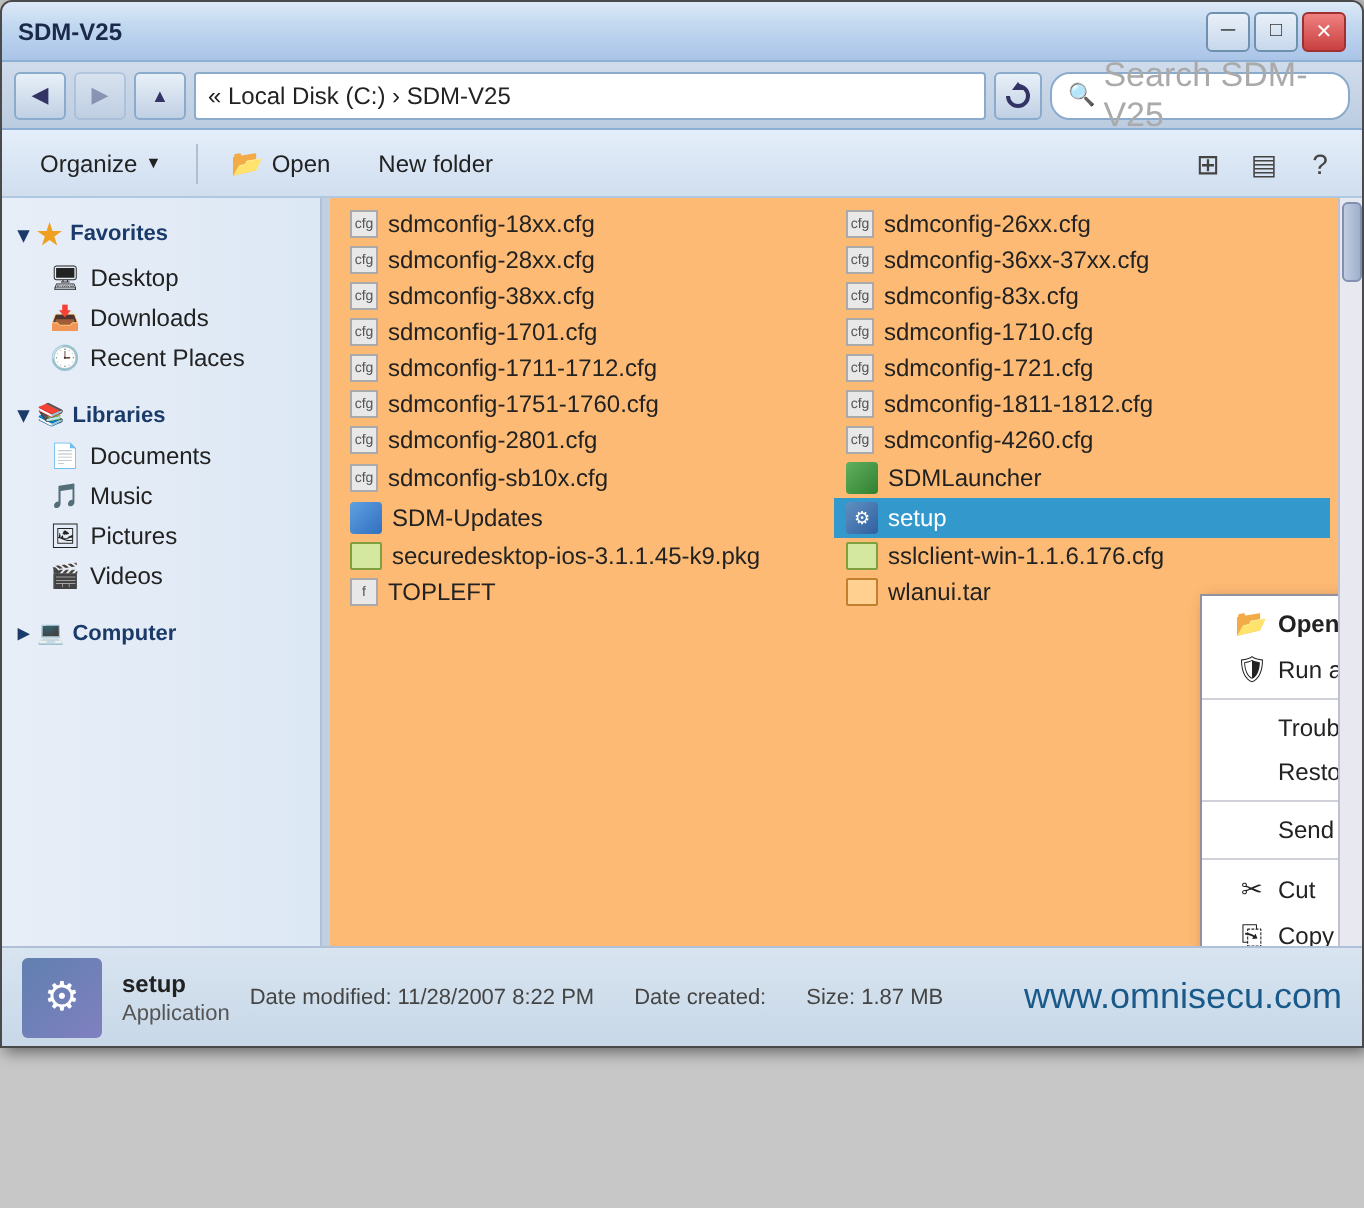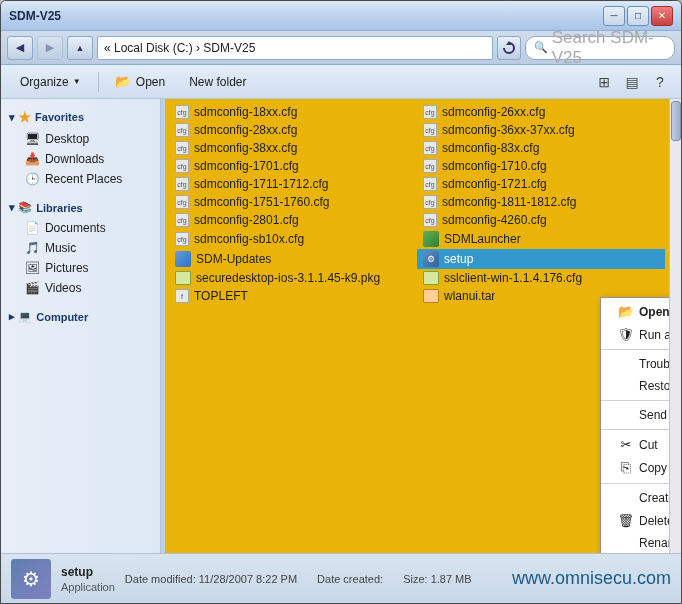--- a/index.html
+++ b/index.html
@@ -8,21 +8,21 @@
       height: 604px;
       font-family: 'Segoe UI', Tahoma, sans-serif;
       font-size: 12px;
       background: #c7c7c7;
       overflow: hidden;
     }
 
     
     .window {
       width: 682px;
-      height: 604px;
+      height: 524px;
       border: 1px solid #4a4a4a;
       border-radius: 6px 6px 0 0;
       overflow: hidden;
       display: flex;
       flex-direction: column;
       box-shadow: 2px 2px 8px rgba(0,0,0,0.5);
     }
 
     .title-bar {
       background: linear-gradient(to bottom, #dce9f7 0%, #c2d8f0 40%, #aac4e8 100%);
@@ -233,21 +233,21 @@
     .splitter {
       width: 4px;
       background: #c0d0e0;
       cursor: col-resize;
     }
 
     
     .file-list-container {
       flex: 1;
       overflow-y: auto;
-      background: #eab308;
+      background: #fdba74;
       position: relative;
     }
 
     .file-list {
       display: grid;
       grid-template-columns: 1fr 1fr;
       padding: 4px;
       gap: 0;
     }
 
@@ -668,21 +668,21 @@
             <span class="setup-icon">⚙</span>
             <span>setup</span>
           </div>
           <div class="file-item">
             <span class="pkg-icon"></span>
             <span>securedesktop-ios-3.1.1.45-k9.pkg</span>
           </div>
 
           <div class="file-item">
             <span class="pkg-icon"></span>
-            <span>sslclient-win-1.1.4.176.cfg</span>
+            <span>sslclient-win-1.1.6.176.cfg</span>
           </div>
           <div class="file-item">
             <span class="small-cfg-icon">f</span>
             <span>TOPLEFT</span>
           </div>
 
           <div class="file-item">
             <span class="tar-icon"></span>
             <span>wlanui.tar</span>
           </div>

